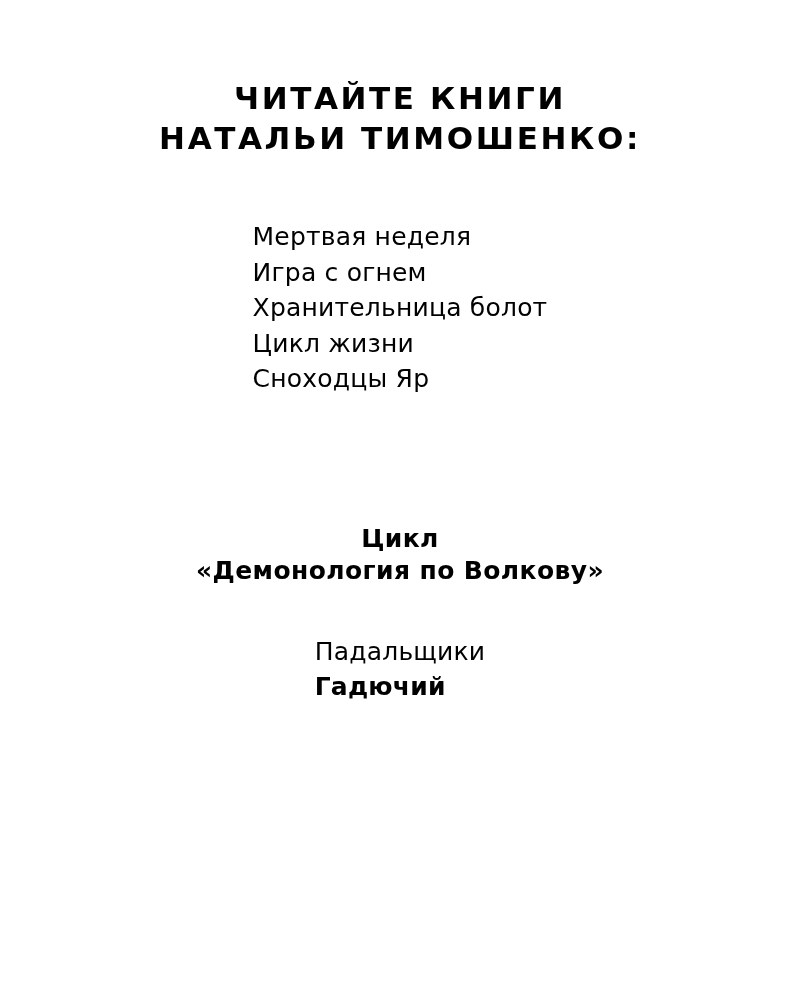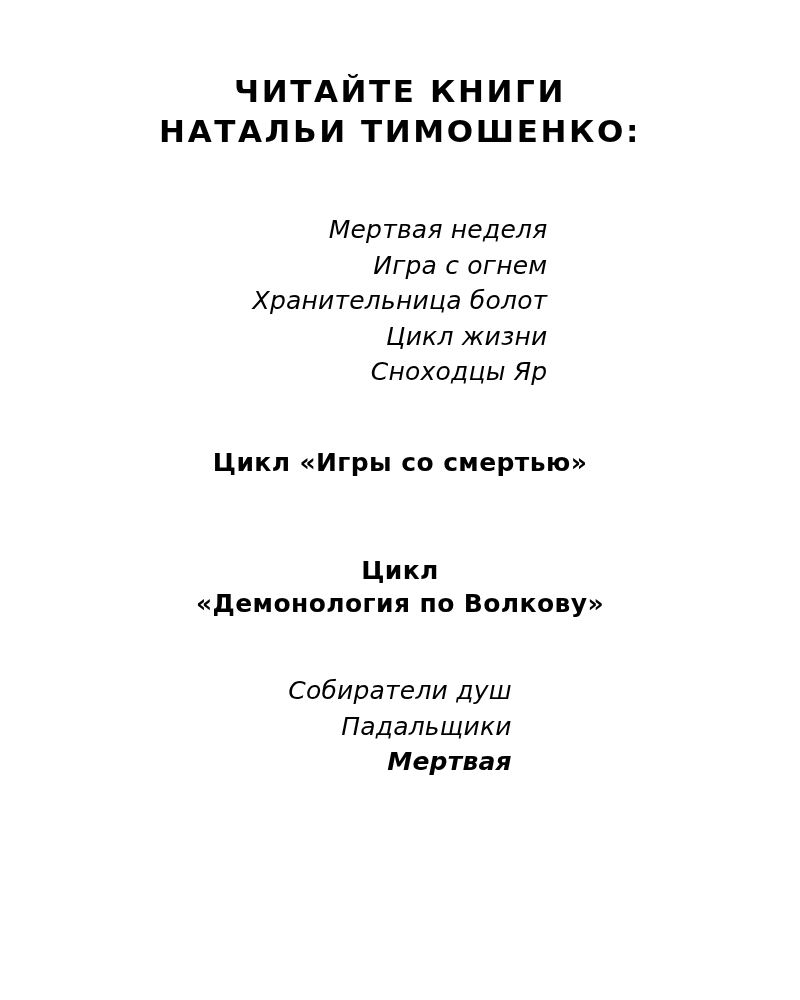--- a/index.html
+++ b/index.html
@@ -24,33 +24,32 @@
     flex-direction: column;
     align-items: center;
   }
 
   .heading {
     text-align: center;
     font-weight: bold;
     font-size: 31px;
     letter-spacing: 2.6px;
     line-height: 1.28;
-    margin: 0;
+    margin: 7px;
   }
   .heading .line {
     display: block;
     white-space: pre;
   }
 
   .book-list {
     list-style: none;
-    margin: 17px;
+    margin: 10px;
     padding: 0;
-    text-align: right;
-    font-style: italic;
+    text-align: left;
   }
   .book-list li {
     font-size: 25px;
     line-height: 1.42;
     font-weight: normal;
     letter-spacing: 0.2px;
     white-space: pre;
   }
   .book-list li.bold {
     font-weight: bold;
@@ -90,35 +89,31 @@
   <ul class="book-list">
     <li>Мертвая неделя</li>
     <li>Игра с огнем</li>
     <li>Хранительница болот</li>
     <li>Цикл жизни</li>
     <li>Сноходцы Яр</li>
   </ul>
 
   <div class="gap-2"></div>
 
-  <h2 class="section-title">
-    <span class="line">Цикл «Игры со смертью»</span>
-  </h2>
 
   <div class="gap-3"></div>
 
 
   <div class="gap-4"></div>
 
   <h2 class="section-title">
     <span class="line">Цикл</span>
     <span class="line">«Демонология по Волкову»</span>
   </h2>
 
   <div class="gap-5"></div>
 
   <ul class="book-list">
-    <li>Собиратели душ</li>
     <li>Падальщики</li>
-    <li class="bold">Мертвая</li>
+    <li class="bold">Гадючий</li>
   </ul>
 
 </div>
 
 </body></html>

